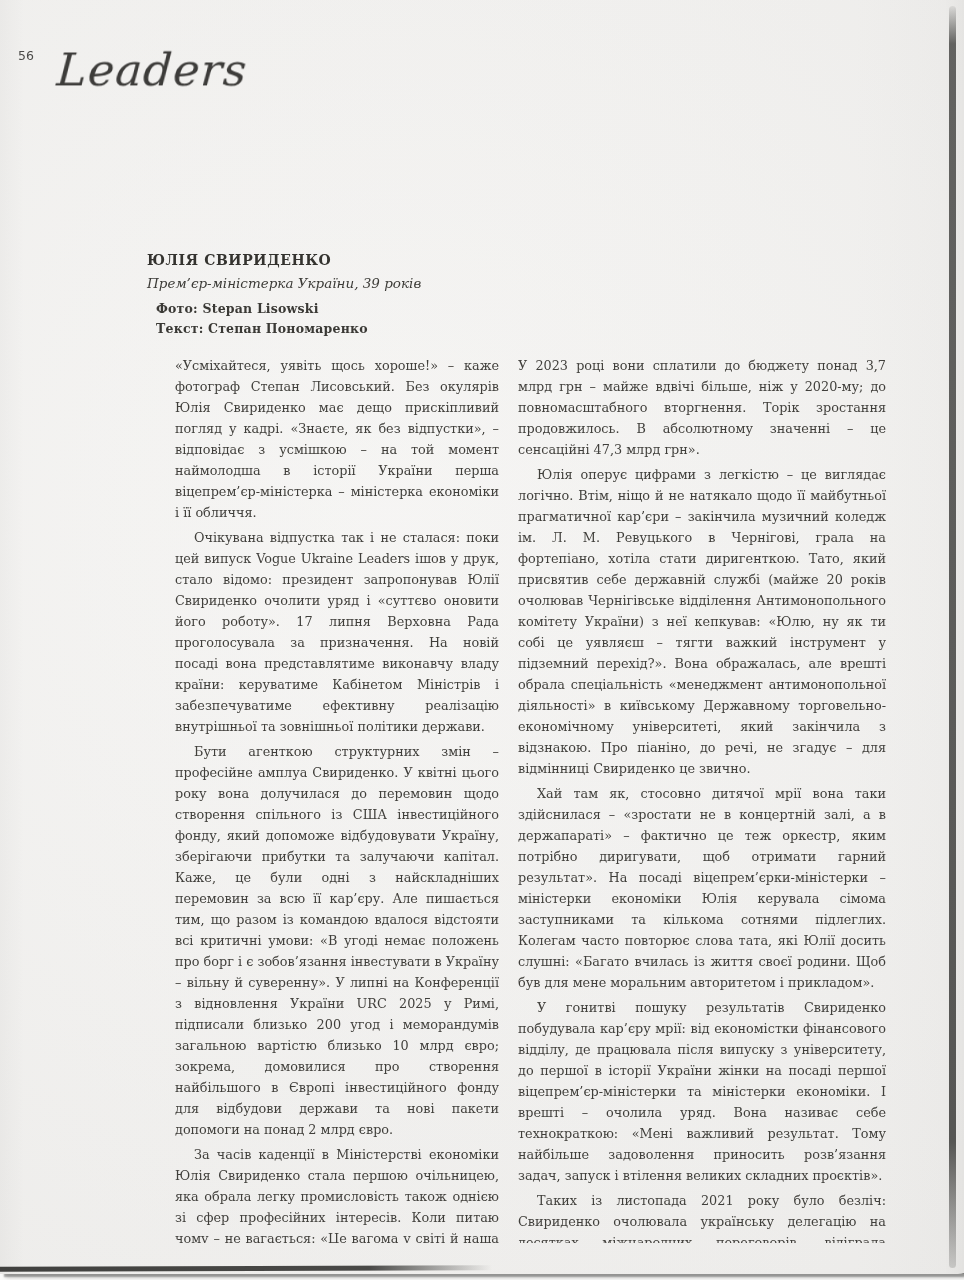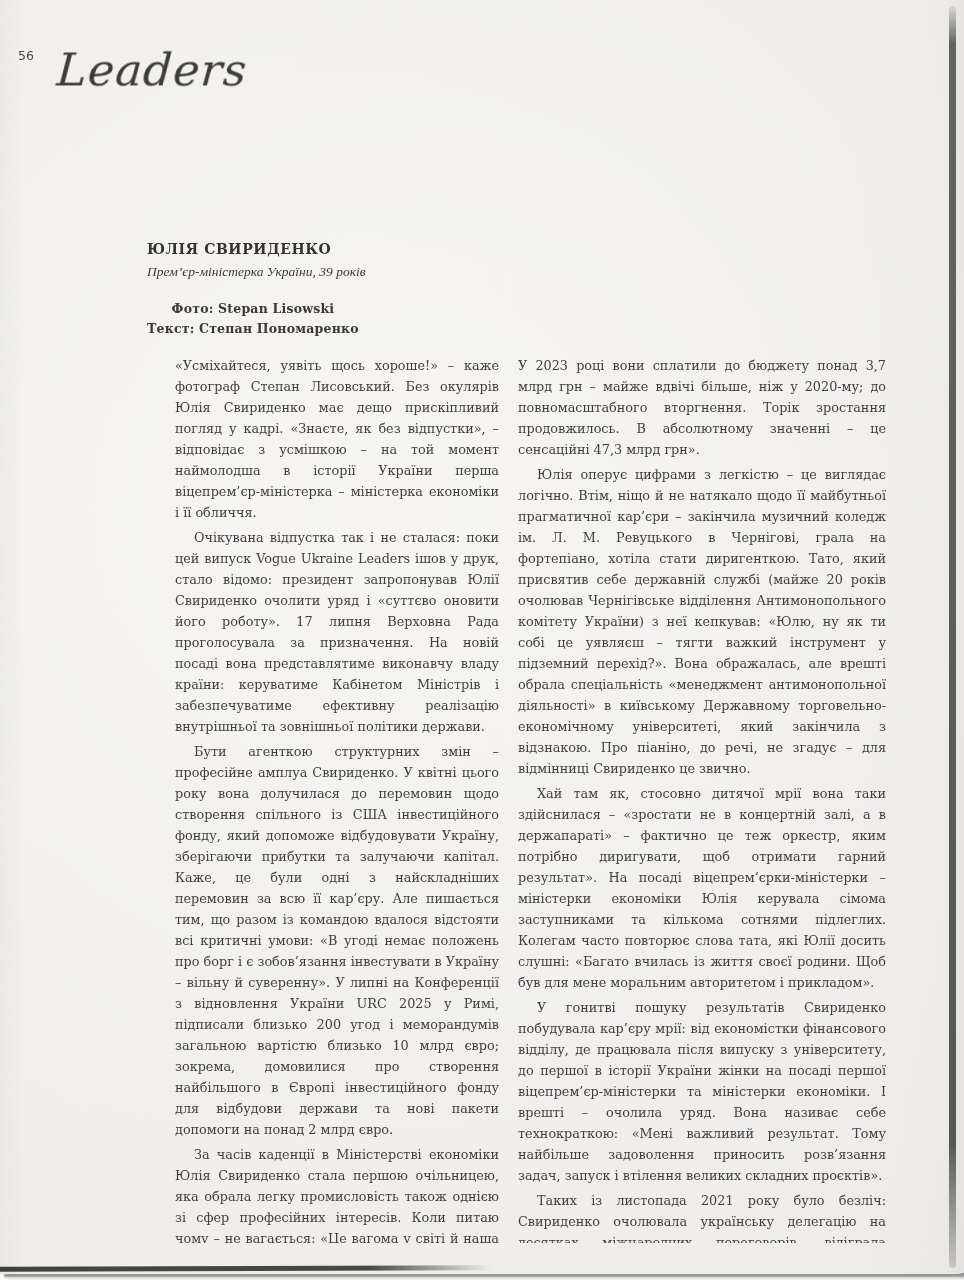--- a/index.html
+++ b/index.html
@@ -43,28 +43,28 @@
     filter:blur(0.35px);
   }
   .section-title{
     position:absolute;left:57px;top:44px;
     font-style:italic;font-weight:500;
     font-size:45px;letter-spacing:1px;
     color:#3d3c3a;
     transform:skewX(-4deg) scaleY(0.98);
     filter:blur(0.55px);
   }
-  .article-header{position:absolute;left:147px;top:241px;filter:blur(0.4px);}
+  .article-header{position:absolute;left:147px;top:252px;filter:blur(0.4px);}
   .article-name{
     font-weight:bold;font-size:14px;letter-spacing:0.6px;color:#34332f;
   }
   .article-role{
-    font-style:italic;font-size:13.5px;color:#3c3b37;margin-top:7px;font-family:Liberation Serif, serif;
+    font-style:italic;font-size:13.5px;color:#3c3b37;margin-top:7px;
   }
-  .credits{position:absolute;left:147px;top:299px;filter:blur(0.4px);text-align:center;}
+  .credits{position:absolute;left:156px;top:299px;filter:blur(0.4px);}
   .credit-line{
     font-weight:600;font-size:12.5px;color:#3a3935;line-height:19.5px;letter-spacing:0.2px;
   }
   .body-columns{position:absolute;top:351px;filter:blur(0.42px);}
   .col{
     position:absolute;top:0;height:892px;overflow:hidden;
     font-size:12.8px;line-height:21px;color:#403f3b;
     text-align:justify;
   }
   .col-left{left:147px;width:332px;}

